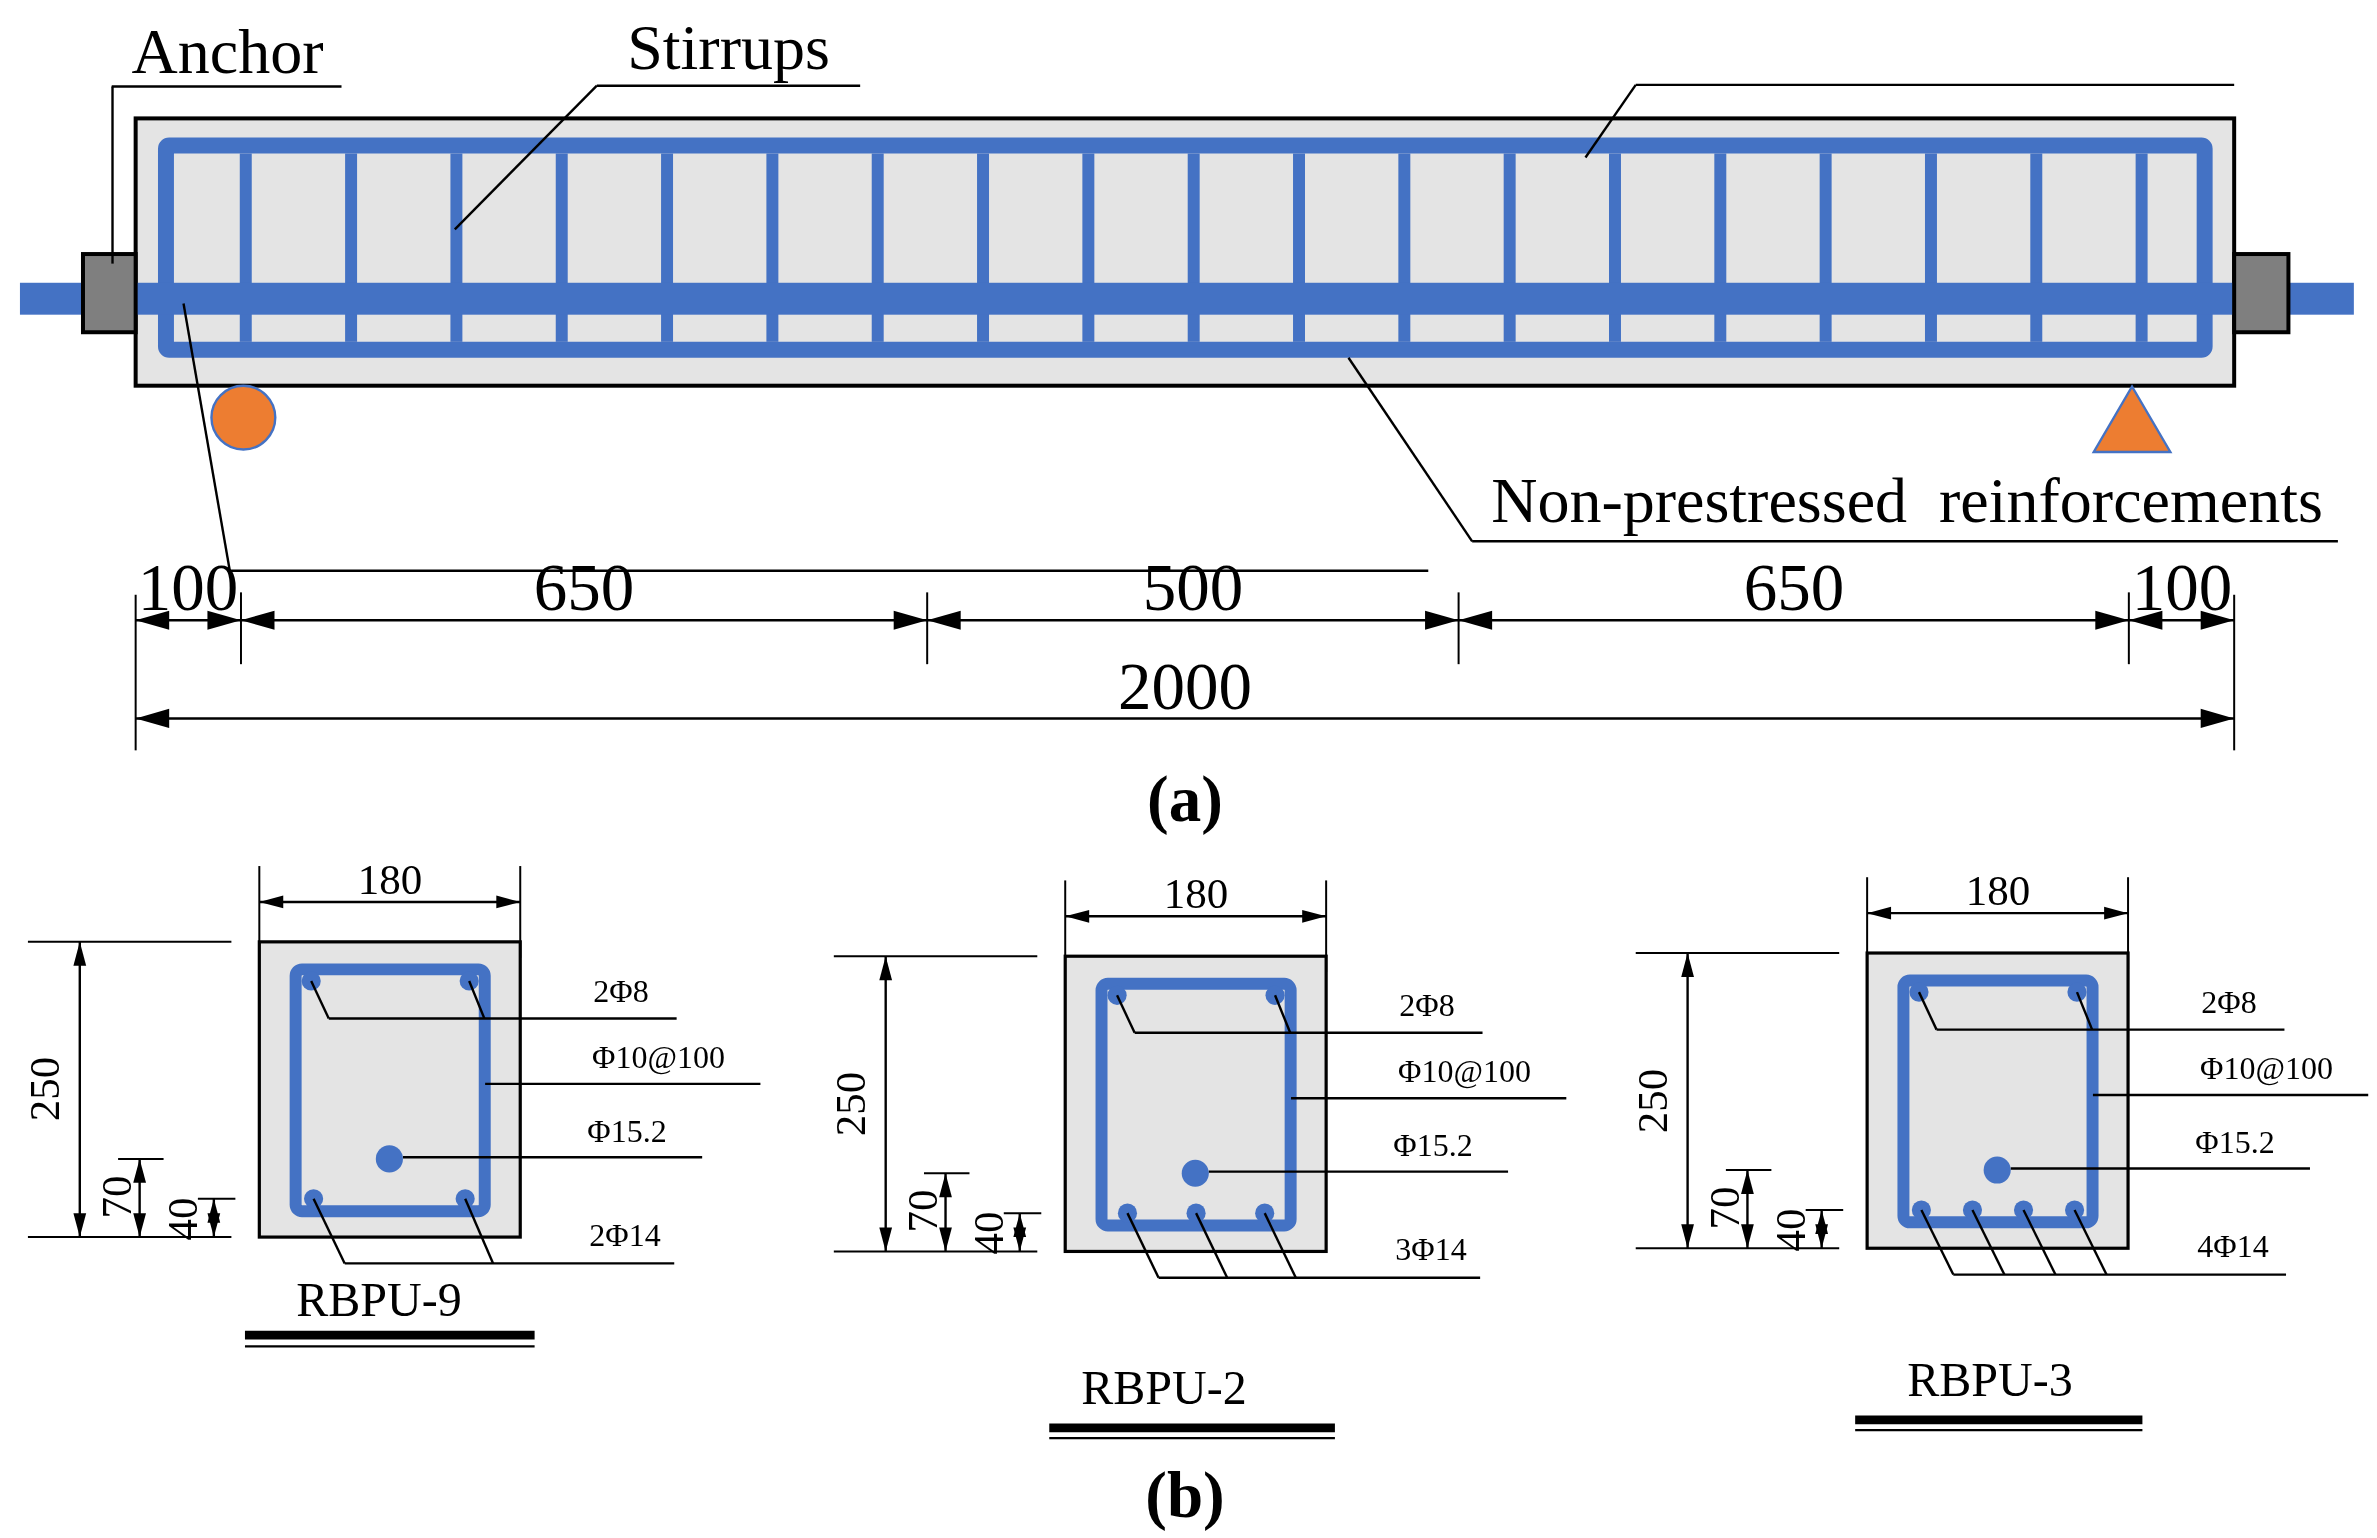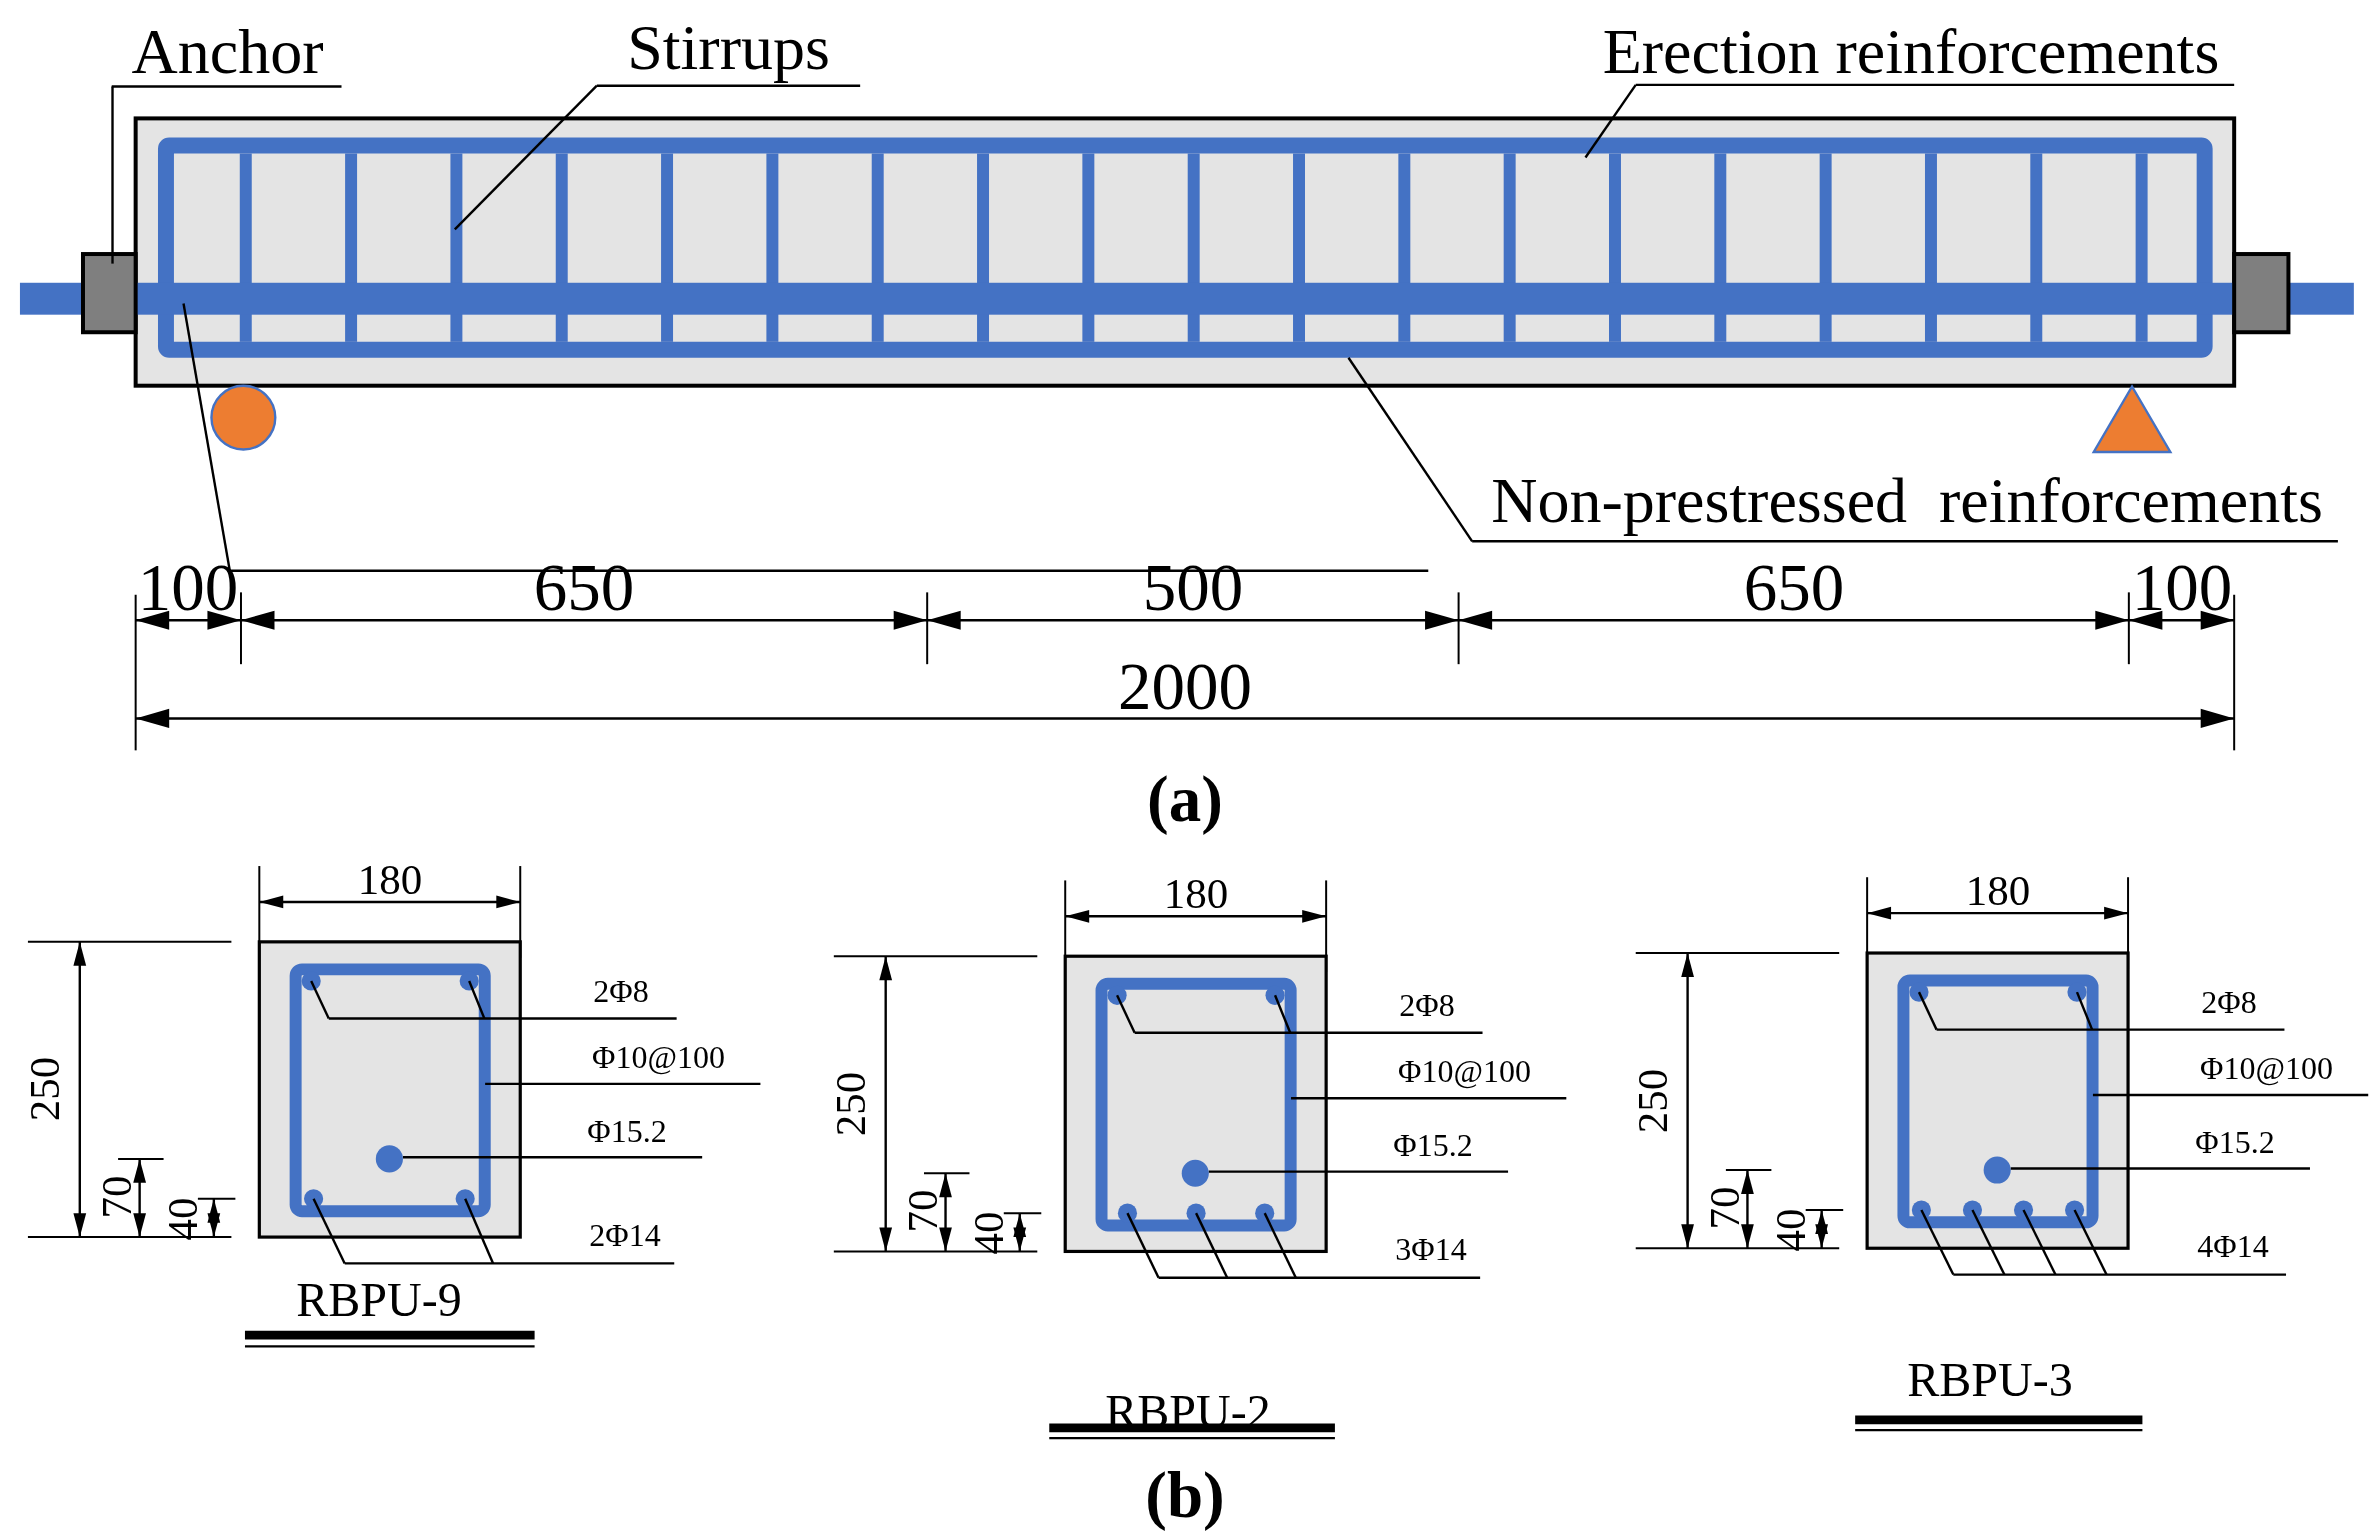--- a/index.html
+++ b/index.html
@@ -209,21 +209,20 @@
           <line x1="2600" y1="1516" x2="2640" y2="1597"></line>
       <line x1="2448" y1="1597" x2="2865" y2="1597"></line>
     </g>
     <line x1="2325" y1="1779" x2="2685" y2="1779" stroke="#000" stroke-width="11"></line>
     <line x1="2325" y1="1792" x2="2685" y2="1792" stroke="#000" stroke-width="3"></line>
   </g>
 </svg>
 
 <div class="txt cap" style="left:112px;top:21px;width:231px;height:61px;">Anchor</div>
 <div class="txt cap" style="left:597px;top:16px;width:263px;height:64px;">Stirrups</div>
-<div class="txt cap" style="left:1588px;top:21px;width:646px;height:61px;">Erection reinforcements</div>
 <div class="txt cap" style="left:1472px;top:471px;width:870px;height:59px;">Non-prestressed  reinforcements</div>
 
 <div class="txt dimA" style="left:136px;top:559px;width:104px;height:57px;">100</div>
 <div class="txt dimA" style="left:512px;top:559px;width:144px;height:57px;">650</div>
 <div class="txt dimA" style="left:1121px;top:559px;width:144px;height:57px;">500</div>
 <div class="txt dimA" style="left:1722px;top:559px;width:144px;height:57px;">650</div>
 <div class="txt dimA" style="left:2130px;top:559px;width:104px;height:57px;">100</div>
 <div class="txt dimA" style="left:1097px;top:658px;width:176px;height:57px;">2000</div>
 
 <div class="txt panel" style="left:1105px;top:766px;width:160px;height:67px;">(a)</div>
@@ -240,21 +239,21 @@
 <div class="txt secname" style="left:283px;top:1274px;width:192px;height:51px;">RBPU-9</div>
 
 <div class="txt dimB" style="left:1132px;top:870px;width:128px;height:46px;">180</div>
 <div class="txt dimB rot" style="left:778px;top:1080px;width:144px;height:48px;">250</div>
 <div class="txt dimB rot" style="left:874px;top:1189px;width:96px;height:44px;">70</div>
 <div class="txt dimB rot" style="left:940px;top:1211px;width:96px;height:44px;">40</div>
 <div class="txt barlbl" style="left:1365px;top:980px;width:124px;height:49px;">2Φ8</div>
 <div class="txt barlbl" style="left:1357px;top:1046px;width:215px;height:49px;">Φ10@100</div>
 <div class="txt barlbl" style="left:1357px;top:1120px;width:152px;height:49px;">Φ15.2</div>
 <div class="txt barlbl" style="left:1361px;top:1224px;width:140px;height:49px;">3Φ14</div>
-<div class="txt secname" style="left:1092px;top:1362px;width:192px;height:51px;margin-top:24px;">RBPU-2</div>
+<div class="txt secname" style="left:1068px;top:1362px;width:192px;height:51px;">RBPU-2</div>
 
 <div class="txt dimB" style="left:1934px;top:867px;width:128px;height:46px;">180</div>
 <div class="txt dimB rot" style="left:1580px;top:1077px;width:144px;height:48px;">250</div>
 <div class="txt dimB rot" style="left:1676px;top:1186px;width:96px;height:44px;">70</div>
 <div class="txt dimB rot" style="left:1742px;top:1208px;width:96px;height:44px;">40</div>
 <div class="txt barlbl" style="left:2167px;top:977px;width:124px;height:49px;">2Φ8</div>
 <div class="txt barlbl" style="left:2159px;top:1043px;width:215px;height:49px;">Φ10@100</div>
 <div class="txt barlbl" style="left:2159px;top:1117px;width:152px;height:49px;">Φ15.2</div>
 <div class="txt barlbl" style="left:2163px;top:1221px;width:140px;height:49px;">4Φ14</div>
 <div class="txt secname" style="left:1894px;top:1354px;width:192px;height:51px;">RBPU-3</div>

